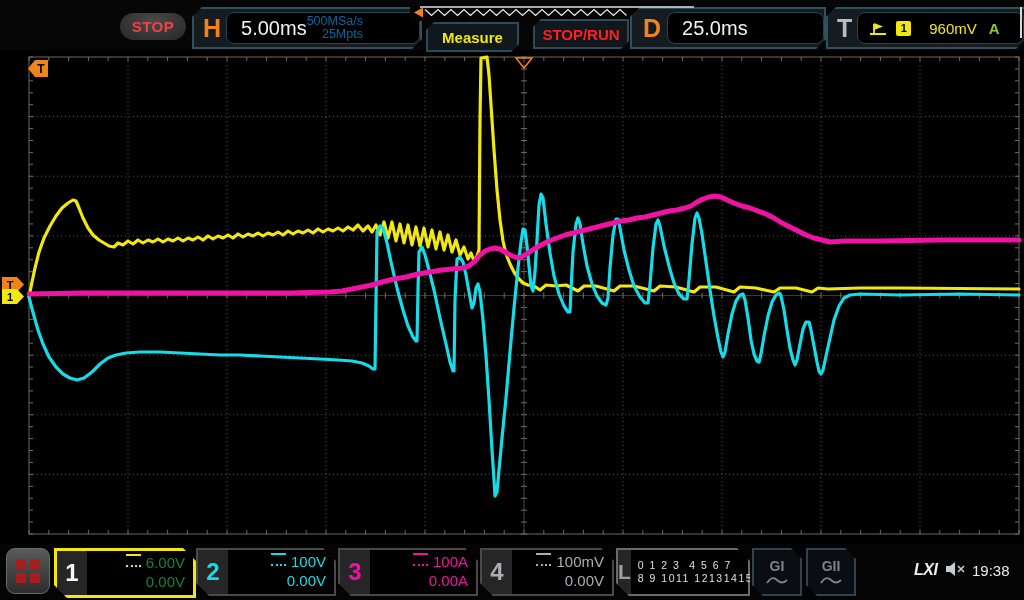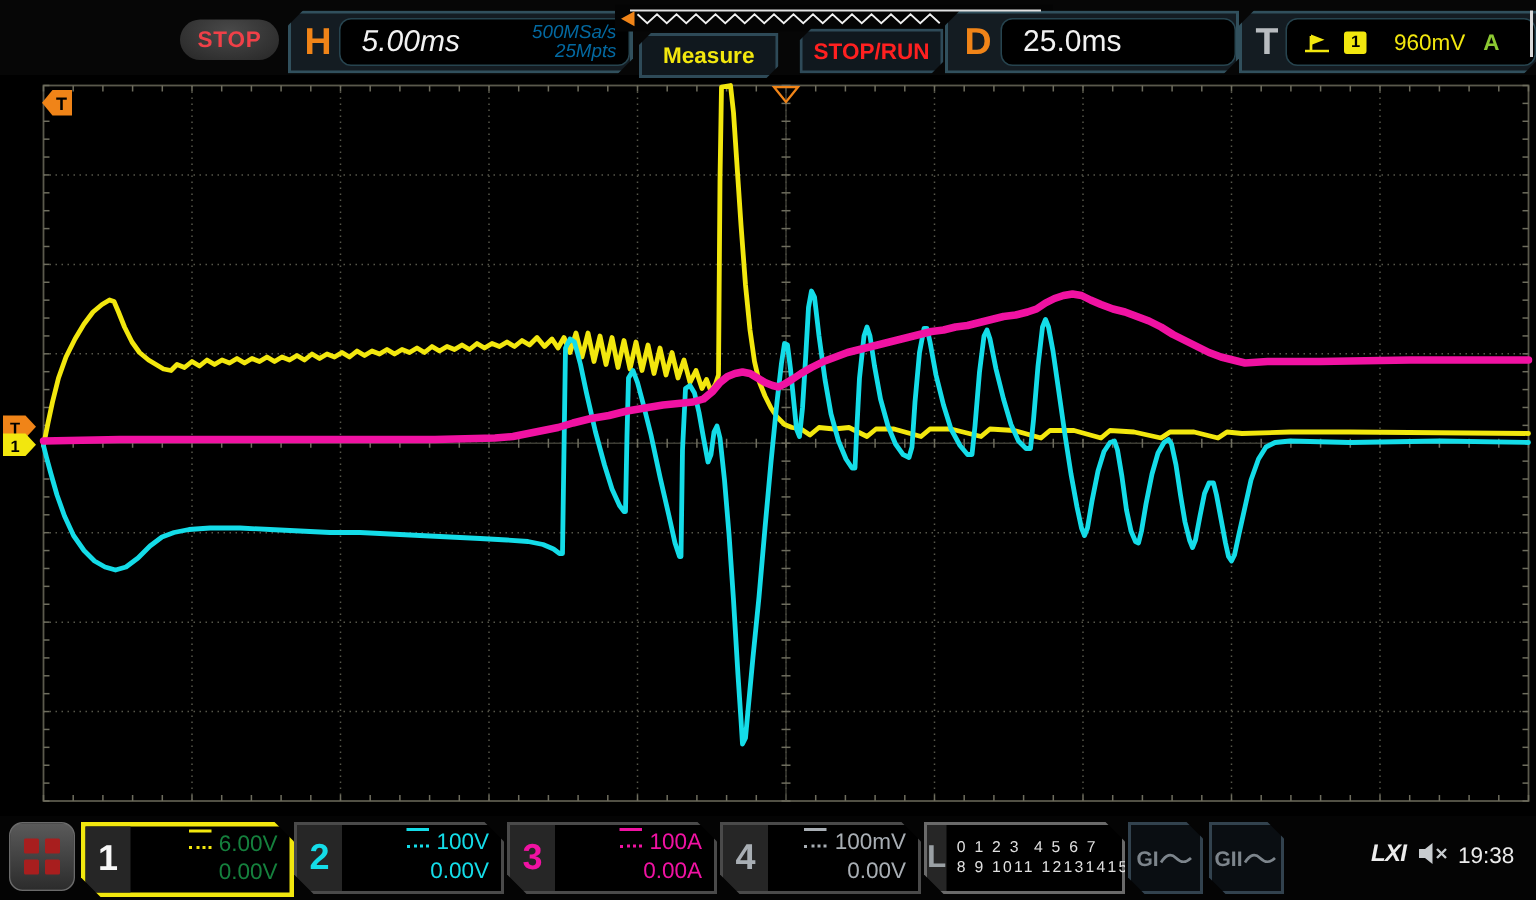--- a/index.html
+++ b/index.html
@@ -13,21 +13,21 @@
   #stop-pill{left:120px;top:13px;width:66px;height:27px;border-radius:14px;
              background:radial-gradient(ellipse at 50% 30%,#4a4a4a,#262626);
              display:flex;align-items:center;justify-content:center;
              color:#f04048;font-weight:700;font-size:15px;letter-spacing:.5px;}
   .panel{background:#141c22;border:2px solid #31505d;
          clip-path:polygon(10px 0,100% 0,100% calc(100% - 10px),calc(100% - 10px) 100%,0 100%,0 10px);}
   .inset{background:#000;border:1px solid #27444f;border-radius:8px;display:flex;align-items:center;}
   .hletter{font-size:25px;font-weight:700;color:#f08418;}
   #h-panel{left:192px;top:7px;width:226px;height:38px;display:flex;align-items:center;}
   #h-panel .hletter{margin-left:9px;}
-  #h-inset{margin-left:5px;width:178px;height:30px;justify-content:space-between;padding:0 8px 0 14px;font-style:italic;}
+  #h-inset{margin-left:5px;width:178px;height:30px;padding:0 8px 0 14px;}
   #timebase{color:#f2f2f2;font-size:20px;}
   .rates{text-align:right;color:#0369a1;font-size:12.5px;line-height:13.5px;}
   #mem-strip{left:410px;top:3px;width:292px;height:18px;background:#040404;}
   .chbtn{display:flex;align-items:center;justify-content:center;font-weight:700;font-size:15px;
          background:#10181e;border:2px solid #2e4a58;
          clip-path:polygon(8px 0,100% 0,100% calc(100% - 8px),calc(100% - 8px) 100%,0 100%,0 8px);}
   #measure-btn{left:426px;top:22px;width:89px;height:26px;color:#f2e70e;}
   #stoprun-btn{left:533px;top:19px;width:92px;height:26px;color:#ff2020;}
   #d-panel{left:630px;top:7px;width:192px;height:38px;display:flex;align-items:center;}
   #d-panel .hletter{margin-left:11px;}
@@ -57,21 +57,21 @@
   .cpl{display:inline-block;width:15px;height:9px;border-top:2px solid;border-bottom:2px dotted;
        margin-right:5px;vertical-align:1px;}
   #ch1-box{left:54px;width:136px;}  #ch2-box{left:196px;width:136px;}
   #ch3-box{left:338px;width:136px;} #ch4-box{left:480px;width:130px;}
   #logic-box{left:616px;width:130px;top:4px;height:44px;background:#000;border:2px solid #6a6a6a;
          display:flex;clip-path:polygon(0 0,calc(100% - 13px) 0,100% 13px,100% 100%,13px 100%,0 calc(100% - 13px));}
   #logic-box .chdigit{font-size:21px;color:#9aa0a4;width:27px;}
   .logrows{flex:1;display:flex;flex-direction:column;justify-content:center;padding-left:7px;
            color:#e0e0e0;font-size:10.5px;line-height:13px;letter-spacing:1.5px;white-space:pre;}
   .genbox{top:4px;width:46px;height:44px;background:#0a0e12;border:2px solid #32424e;
-          display:flex;flex-direction:row;align-items:center;justify-content:center;
+          display:flex;flex-direction:column;align-items:center;justify-content:center;
           color:#7d858c;font-weight:700;font-size:14px;
           clip-path:polygon(0 0,calc(100% - 11px) 0,100% 11px,100% 100%,11px 100%,0 calc(100% - 11px));}
   #gen1-box{left:752px;} #gen2-box{left:806px;}
   #lxi{left:914px;top:17px;font-style:italic;font-weight:900;font-size:16px;color:#ececec;letter-spacing:-.5px;}
   #mute{left:944px;top:16px;}
   #clock{left:972px;top:18px;font-size:15px;color:#ececec;}
   
   #scope-svg{left:0;top:0;}
   text{font-family:"Liberation Sans",sans-serif;}
 </style>

